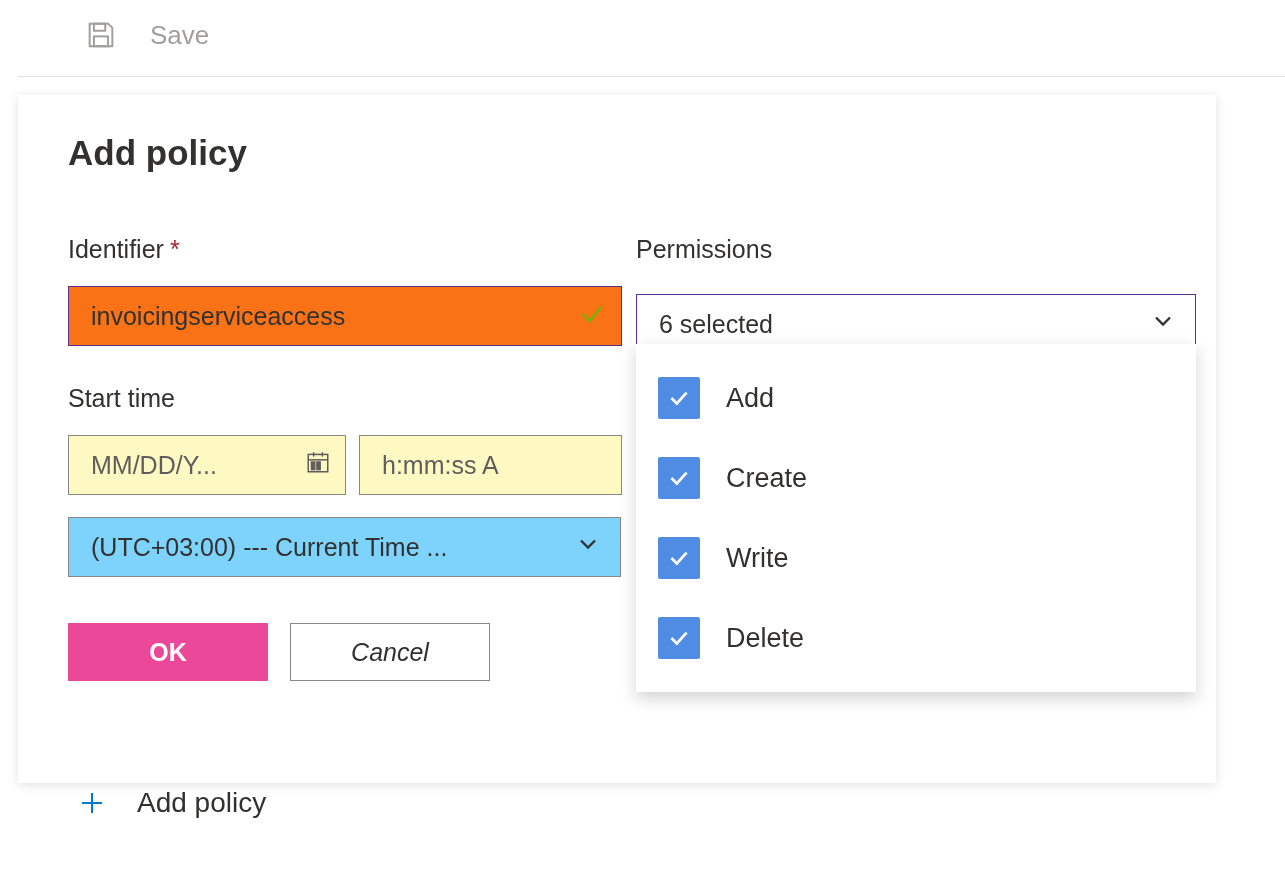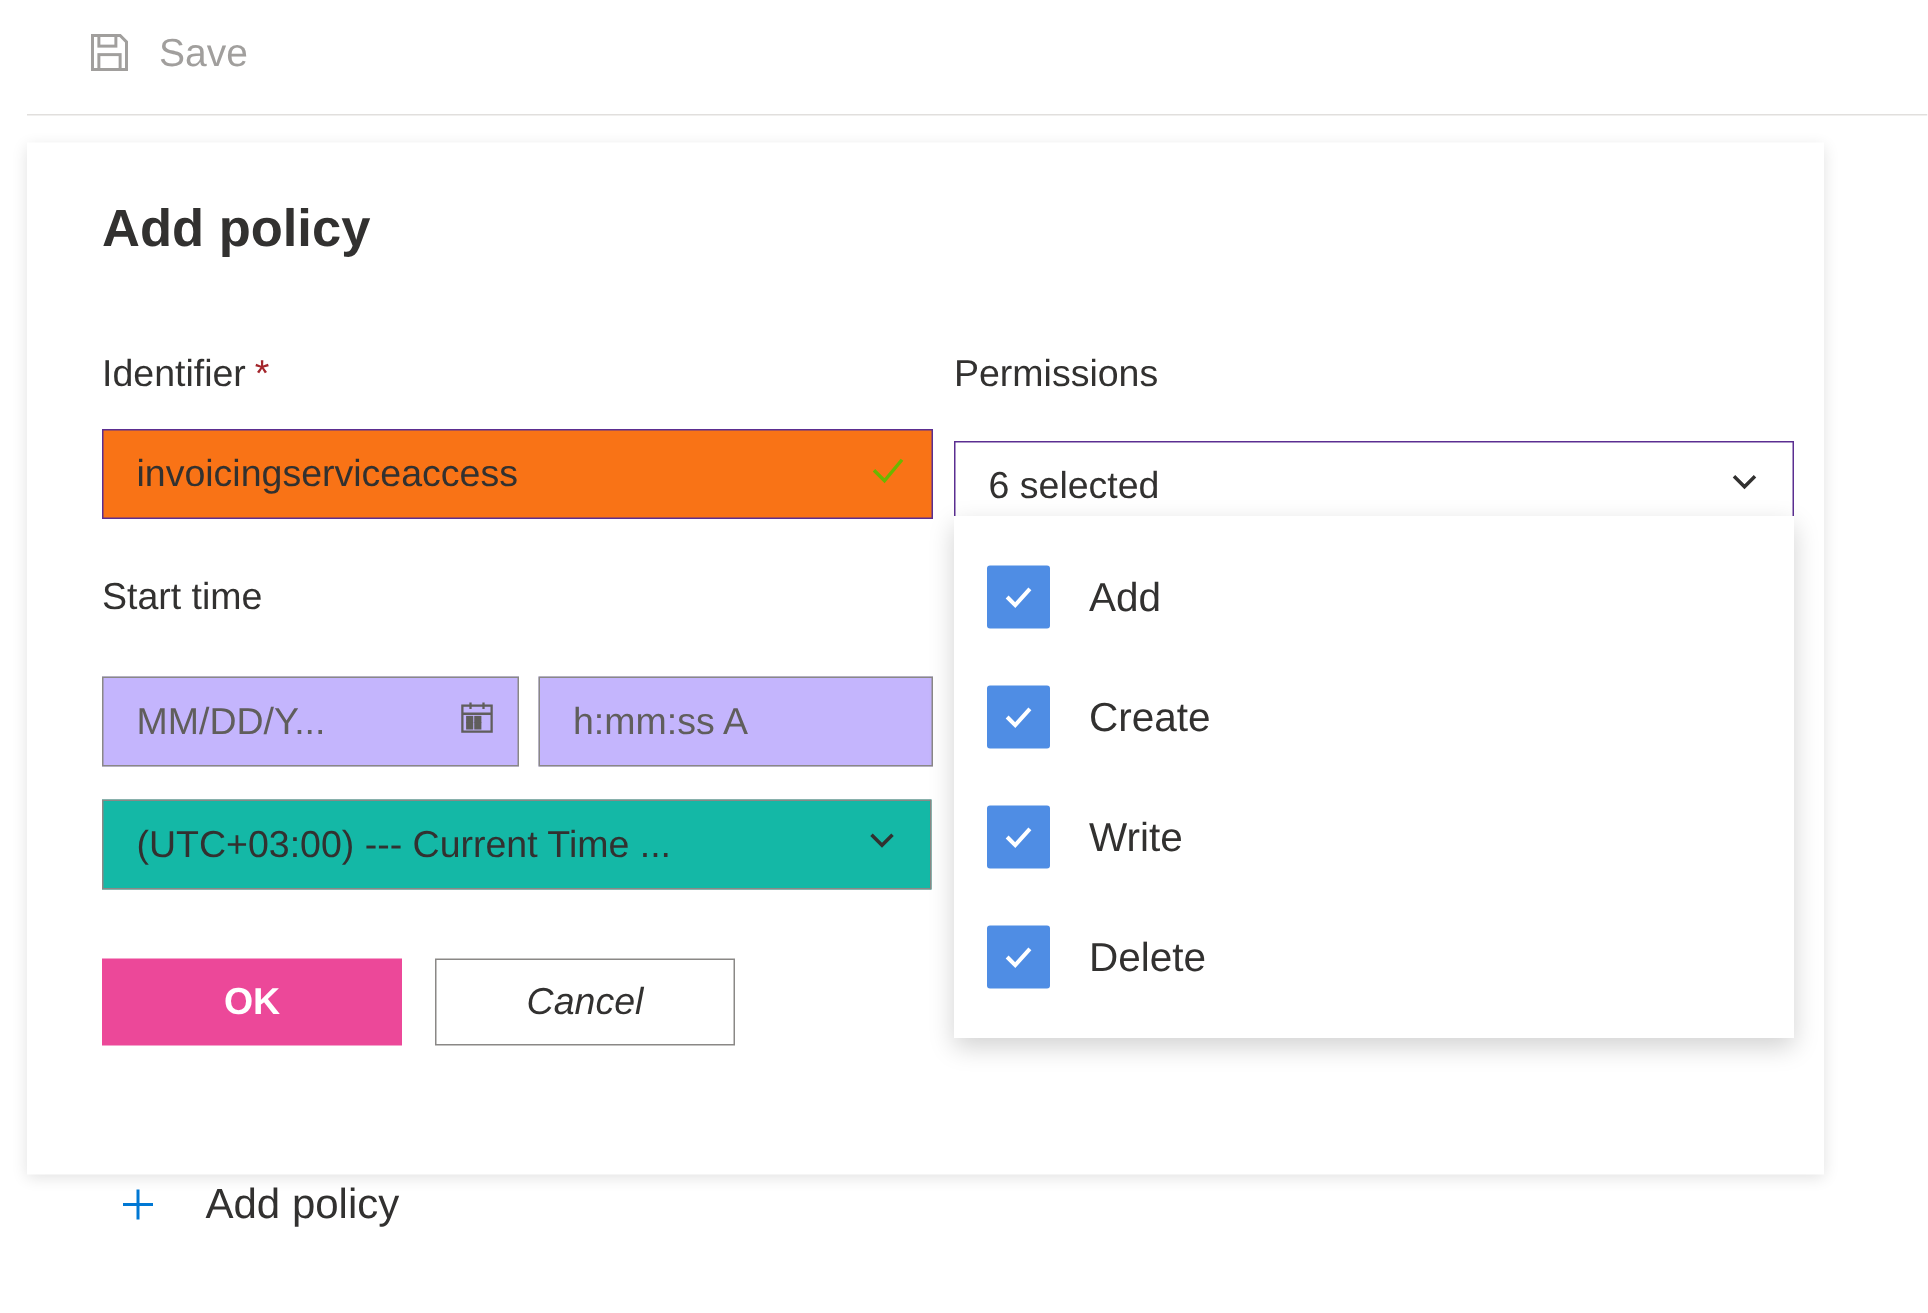--- a/index.html
+++ b/index.html
@@ -1,18 +1,18 @@
 <!DOCTYPE html>
 <html><head>
 <meta charset="utf-8">
 <style>
   * { box-sizing: border-box; margin: 0; padding: 0; font-family: "Segoe UI", -apple-system, BlinkMacSystemFont, sans-serif; }
   body { background: #ffffff; width: 1285px; height: 875px; position: relative; overflow: hidden; color: #323130; }
 
-  .toolbar { display: flex; align-items: center; padding: 18px 0 24px 56px; gap: 16px; text-align: center; }
+  .toolbar { display: flex; align-items: center; padding: 18px 0 24px 84px; gap: 32px; text-align: center; }
   .toolbar .save-label { font-size: 26px; color: #a19f9d; font-weight: 400; }
   .save-icon svg { display: block; }
 
   .hr { border-top: 1px solid #e1dfdd; margin-left: 18px; }
 
   .panel {
     position: absolute; left: 18px; top: 95px; width: 1198px; height: 688px;
     background: #fff; box-shadow: 0 2px 10px rgba(0,0,0,0.12); padding: 38px 50px 30px 50px;
   }
 
@@ -29,30 +29,29 @@
   .input-wrap { position: relative; }
   .text-input {
     width: 100%; height: 60px; border: 1px solid #5b2e91; font-size: 25px;
     padding: 0 50px 0 22px; color: #323130; outline: none; background: #f97316;
   }
   .valid-check { position: absolute; right: 16px; top: 50%; transform: translateY(-50%); }
 
   .tz-row { display: flex; gap: 13px; }
   .date-input, .time-input {
     height: 60px; border: 1px solid #8a8886; font-size: 25px; color: #605e5c;
-    padding: 0 14px 0 22px; display: flex; align-items: center; flex: 1; background: #c4b5fd;
+    padding: 0 14px 0 22px; display: flex; align-items: center; flex: 1; background: #fef9c3;
     justify-content: space-between;
-    margin-top: 16px;
   }
   .date-input { flex: 0 0 278px; }
   .time-input { flex: 0 0 263px; }
   .placeholder { color: #605e5c; white-space: nowrap; overflow: hidden; text-overflow: ellipsis; }
   .tz-select {
     margin-top: 22px; height: 60px; border: 1px solid #8a8886; font-size: 25px; color: #323130;
-    padding: 0 18px 0 22px; display: flex; align-items: center; justify-content: space-between; background:#14b8a6;
+    padding: 0 18px 0 22px; display: flex; align-items: center; justify-content: space-between; background:#7dd3fc;
     width: 553px;
   }
   .tz-text { white-space: nowrap; overflow: hidden; text-overflow: ellipsis; }
 
   .perm-select {
     width: 560px; height: 60px; border: 1px solid #5b2e91; font-size: 25px; color: #323130;
     padding: 0 18px 0 22px; display: flex; align-items: center; justify-content: space-between; background: #fff;
   }
   .dropdown {
     position: absolute; top: 109px; left: 0; width: 560px; background: #fff;

